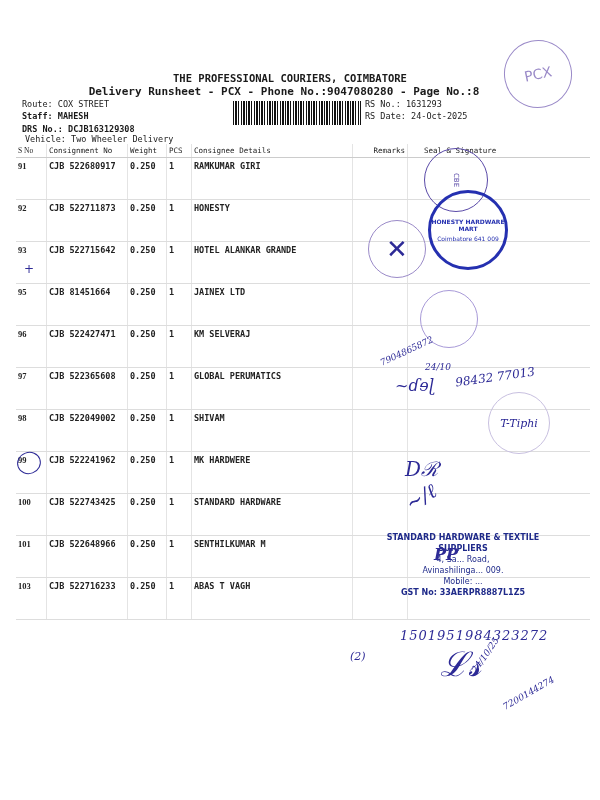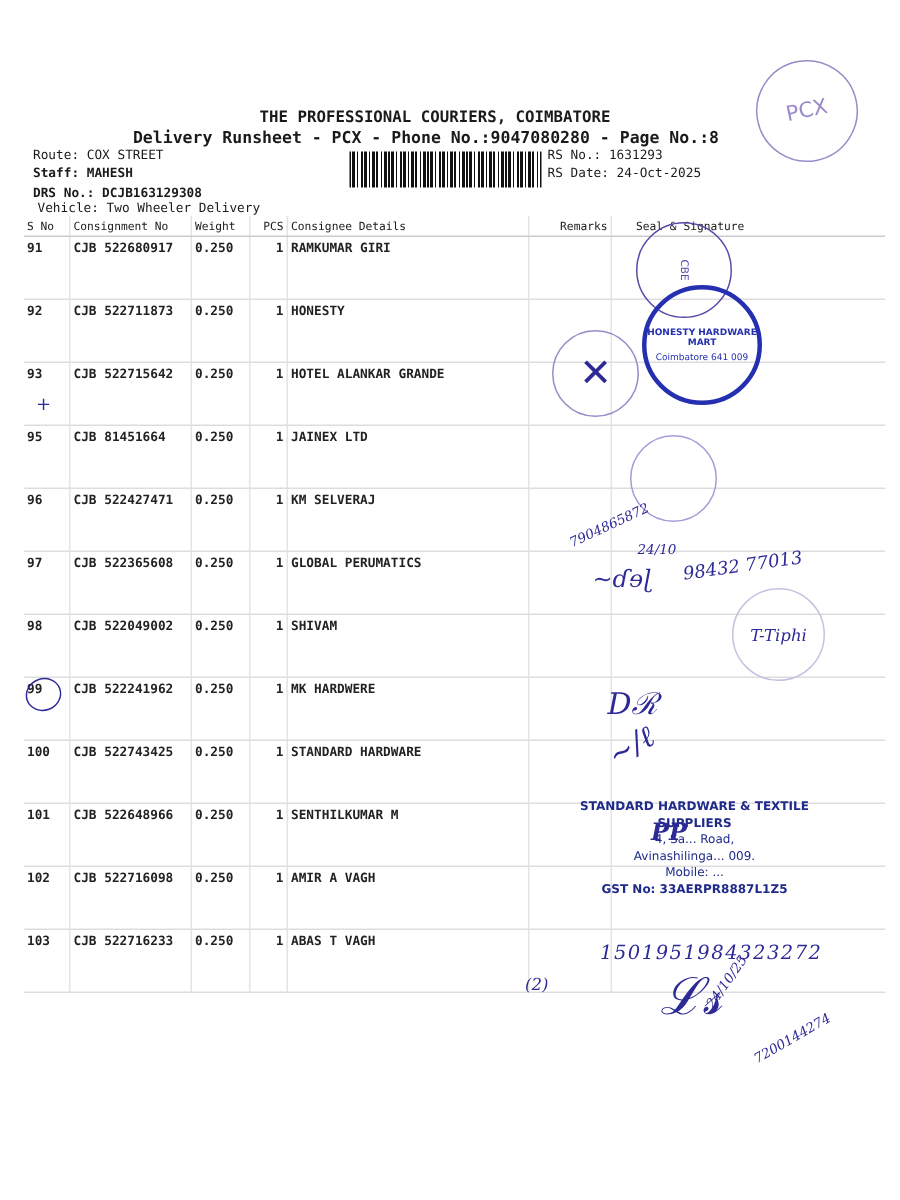--- a/index.html
+++ b/index.html
@@ -8,24 +8,24 @@
   .t1{top:72px;left:-10px;}
   .t2{top:85px;left:-16px;font-size:11px;}
   .meta{position:absolute;font-size:8.5px;}
   .barcode{position:absolute;left:233px;top:101px;width:128px;height:24px;
     background:repeating-linear-gradient(90deg,#111 0 1px,#fff 1px 2px,#111 2px 4px,#fff 4px 5px,#111 5px 6px,#fff 6px 8px,#111 8px 9px,#fff 9px 10px,#111 10px 12px,#fff 12px 13px);}
   table{position:absolute;left:16px;top:144px;width:574px;border-collapse:collapse;font-size:8.5px;}
   th{font-weight:normal;font-size:7.5px;text-align:left;height:13px;border-bottom:1px solid #ccc;padding:0 2px;}
   td{vertical-align:top;padding:3px 2px 0 2px;height:38px;border-bottom:1px solid #ddd;font-weight:bold;color:#222;}
   td,th{border-right:1px solid #e4e4e4;}
   td:last-child,th:last-child{border-right:none;}
-  .c-sno{width:26px;}
+  .c-sno{width:26px;font-family:Liberation Serif, serif;}
   .c-cons{width:76px;}
   .c-wt{width:34px;}
-  .c-pcs{width:20px;text-align:right;}
+  .c-pcs{width:20px;text-align:left;}
   .c-det{width:156px;}
   .c-rem{width:50px;margin-left:12px;}
   .stamp{position:absolute;border-radius:50%;border:1.5px solid #5a4aa8;color:#5a4aa8;display:flex;align-items:center;justify-content:center;font-family:"DejaVu Sans",sans-serif;}
   .ink{position:absolute;font-family:"DejaVu Serif",serif;color:#2d2a96;font-style:italic;}
   .rect-stamp{position:absolute;left:368px;top:532px;width:190px;text-align:center;color:#1f2a8a;font-family:"DejaVu Sans",sans-serif;font-weight:bold;font-size:8px;line-height:11px;}
 </style>
 </head>
 <body>
 
 <div class="title t1">THE PROFESSIONAL COURIERS, COIMBATORE</div>
@@ -158,29 +158,20 @@
       <tr>
         <td class="c-sno">101</td>
         <td class="c-cons">CJB 522648966</td>
         <td class="c-wt">0.250</td>
         <td class="c-pcs">1</td>
         <td class="c-det">SENTHILKUMAR M</td>
         <td class="c-rem"></td>
         <td></td>
       </tr>
       <tr>
-        <td class="c-sno">102</td>
-        <td class="c-cons">CJB 522716098</td>
-        <td class="c-wt">0.250</td>
-        <td class="c-pcs">1</td>
-        <td class="c-det">AMIR A VAGH</td>
-        <td class="c-rem"></td>
-        <td></td>
-      </tr>
-      <tr>
         <td class="c-sno">103</td>
         <td class="c-cons">CJB 522716233</td>
         <td class="c-wt">0.250</td>
         <td class="c-pcs">1</td>
         <td class="c-det">ABAS T VAGH</td>
         <td class="c-rem"></td>
         <td></td>
       </tr>
     </tbody>
 </table>

